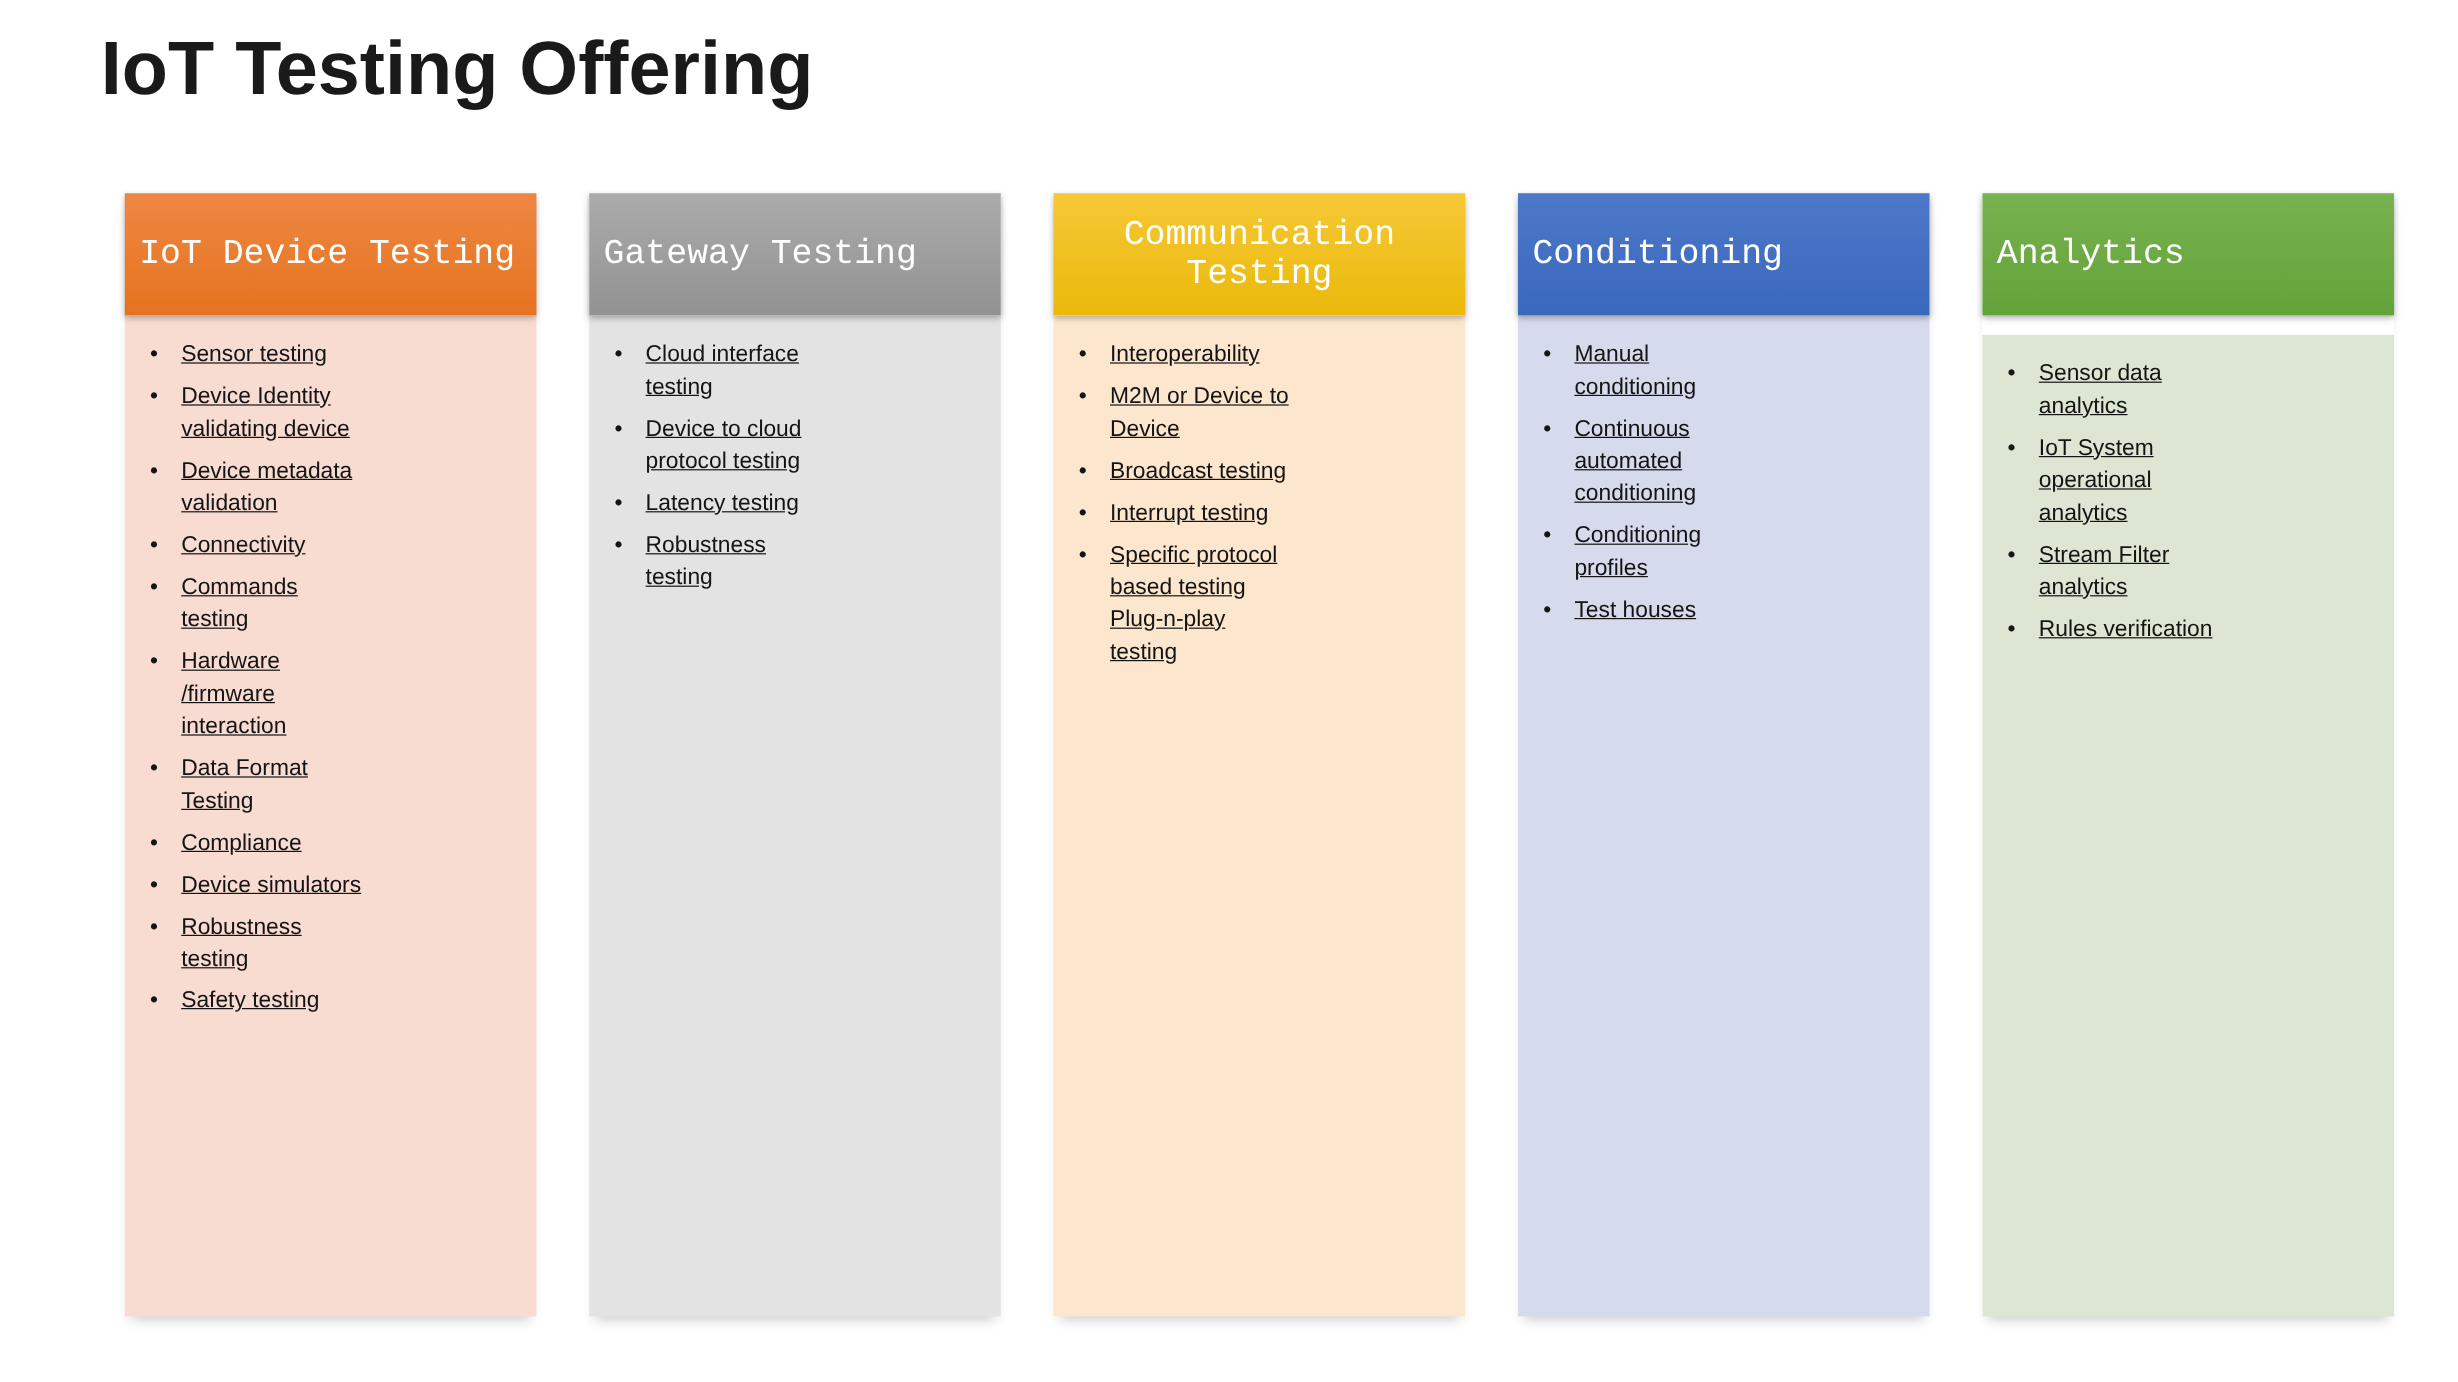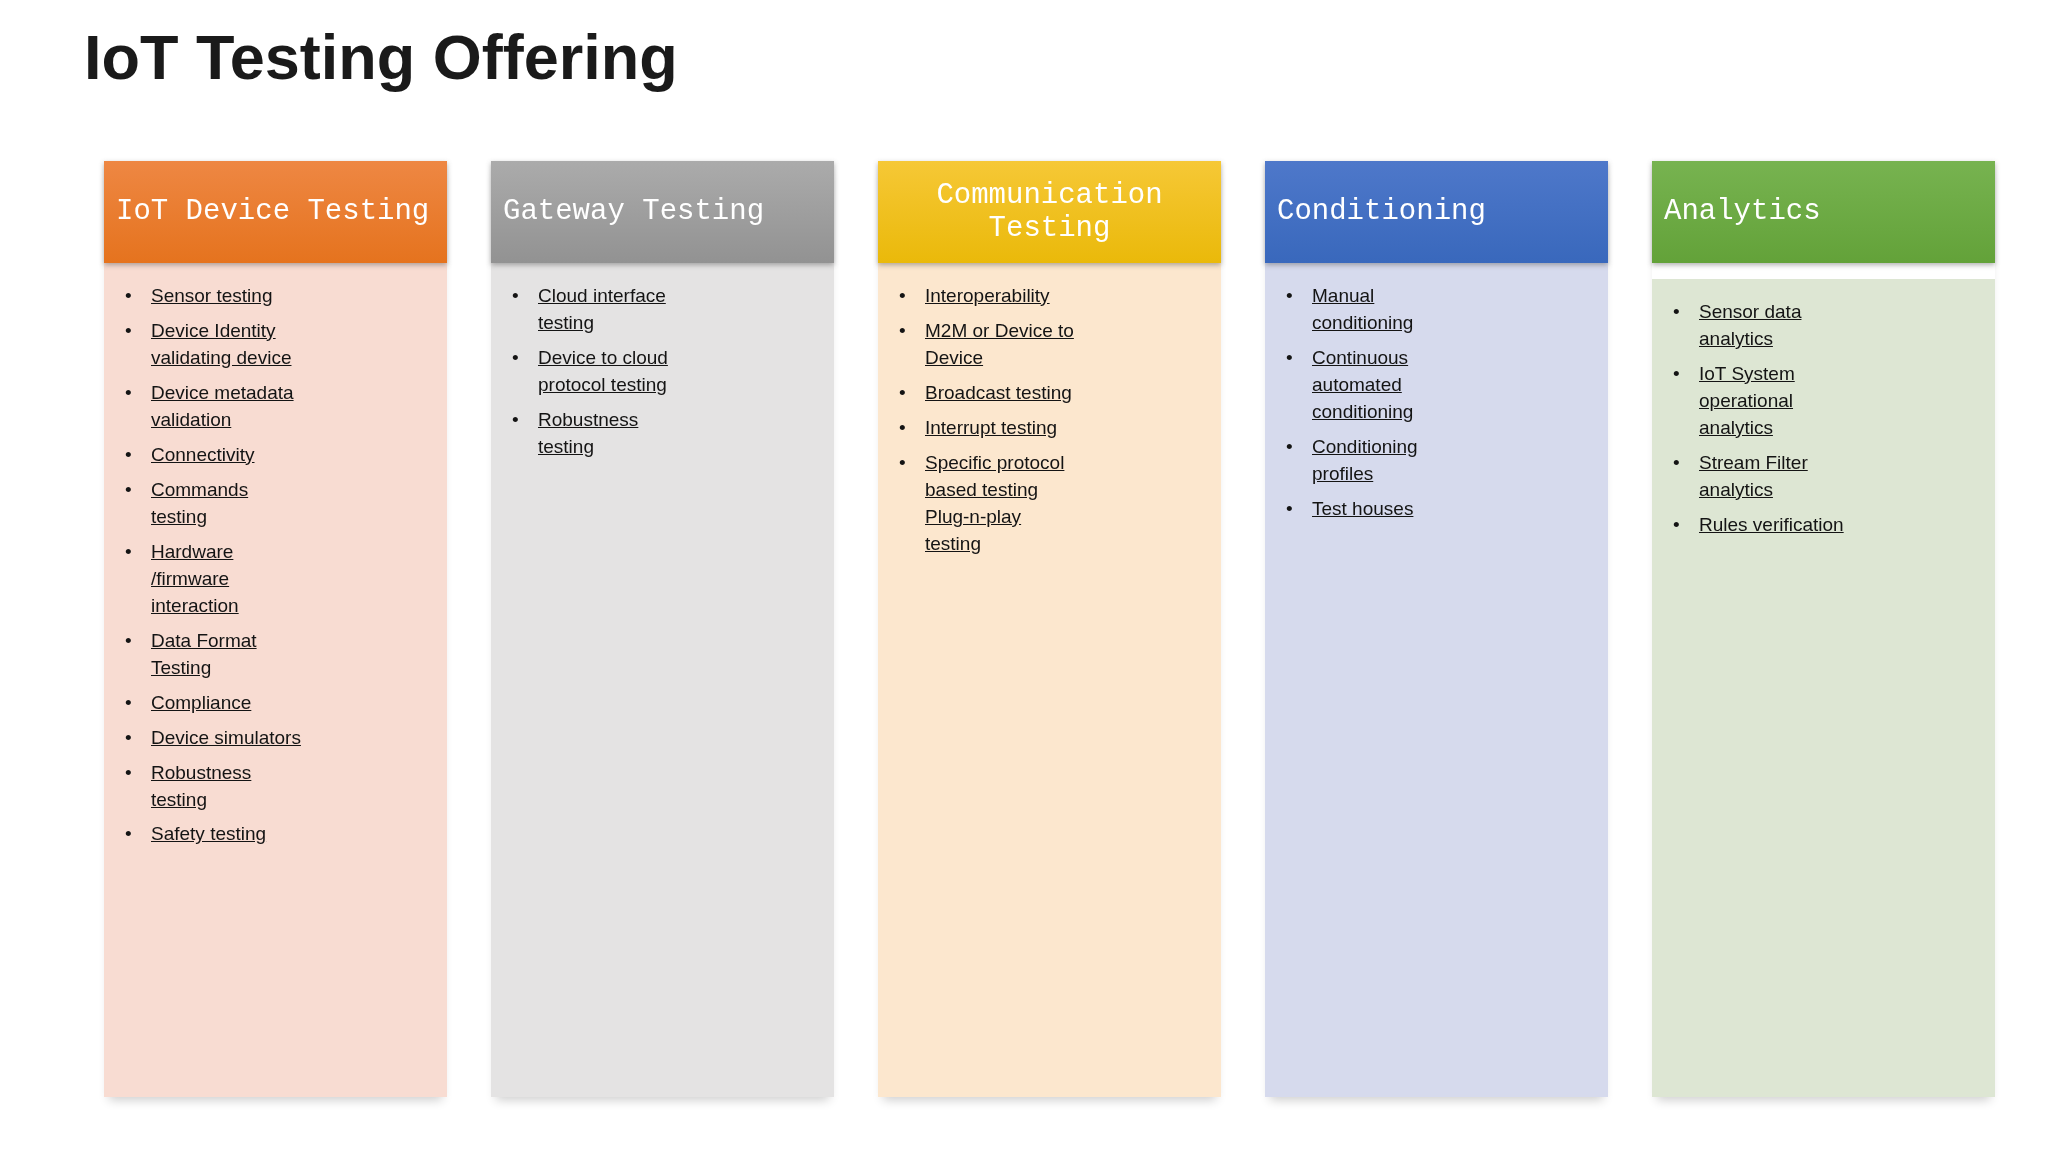--- a/index.html
+++ b/index.html
@@ -106,20 +106,21 @@
 
   <div class="column">
     <div class="col-header" style="background: linear-gradient(rgb(171, 171, 171), rgb(146, 146, 146));">
       <span class="col-title">Gateway Testing</span>
     </div>
     <ul class="col-body" style="background: rgb(228, 227, 227);">
           <li>Cloud interface
 testing</li>
           <li>Device to cloud
 protocol testing</li>
+          <li>Latency testing</li>
           <li>Robustness
 testing</li>
         </ul>
   </div>
 
   <div class="column">
     <div class="col-header" style="background: linear-gradient(rgb(246, 200, 54), rgb(234, 185, 10));">
       <span class="col-title">Communication Testing</span>
     </div>
     <ul class="col-body" style="background: rgb(252, 231, 206);">

